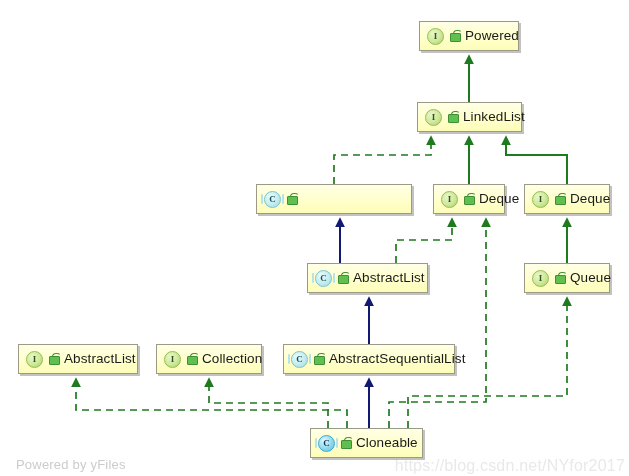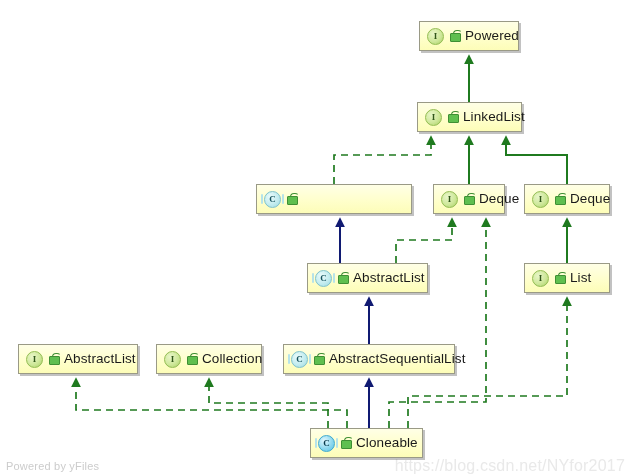--- a/index.html
+++ b/index.html
@@ -76,22 +76,22 @@
     position:absolute;left:1px;bottom:0;width:9px;height:7px;
     background:#5fbf4f;border:1px solid #3f8f34;border-radius:1px;
   }
   .lock .shackle{
     position:absolute;left:4px;top:0;width:7px;height:6px;
     border:1.6px solid #3f8f34;border-bottom:none;
     border-radius:4px 4px 0 0;
     border-right-color:transparent;
   }
   .footer{
-    position:absolute;left:6px;bottom:4px;
-    font-size:11px;color:#cccccc;letter-spacing:0.2px;
+    position:absolute;left:16px;bottom:4px;
+    font-size:13px;color:#cccccc;letter-spacing:0.2px;
     z-index:2;
   }
   .watermark{
     position:absolute;right:4px;bottom:1px;
     font-size:16px;color:#e9e9e9;letter-spacing:0.2px;
     z-index:2;
   }
 </style>
 </head>
 <body>
@@ -213,21 +213,21 @@
     </span>
     <span class="label">AbstractList</span>
   </div>
 
   <div class="node" style="left:524px;top:263px;width:86px;height:30px;">
     <span class="badge iface">I</span>
     <span class="lock">
       <span class="shackle"></span>
         <span class="body"></span>
     </span>
-    <span class="label">List</span>
+    <span class="label">Queue</span>
   </div>
 
   <div class="node" style="left:18px;top:344px;width:120px;height:30px;">
     <span class="badge iface">I</span>
     <span class="lock">
       <span class="shackle"></span>
         <span class="body"></span>
     </span>
     <span class="label">AbstractList</span>
   </div>

